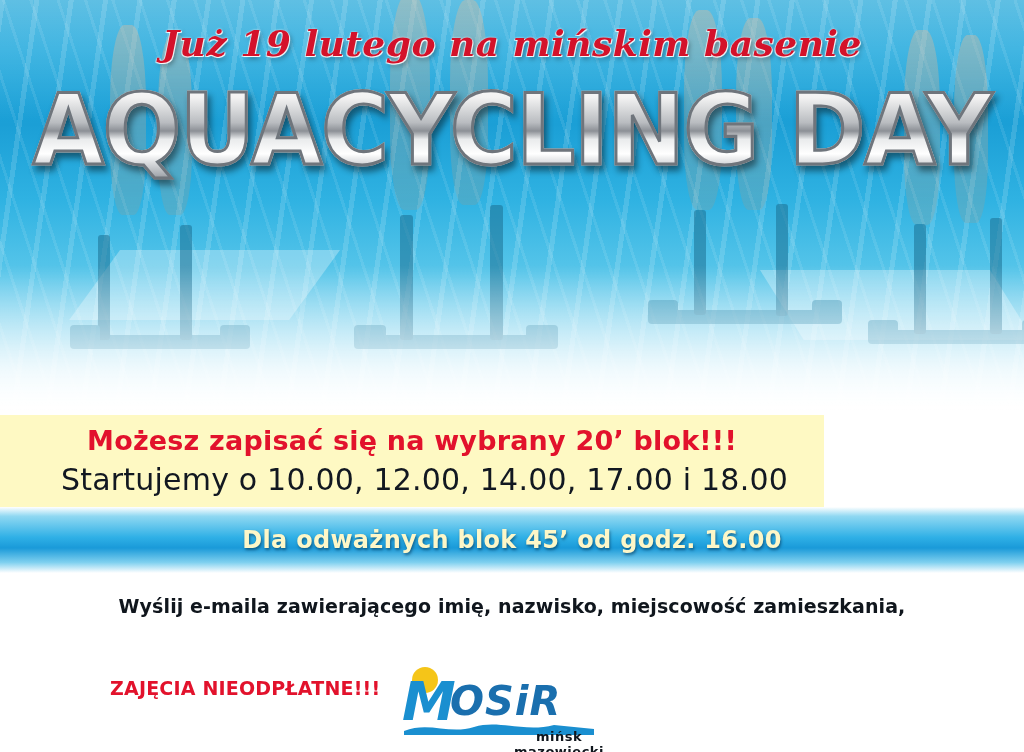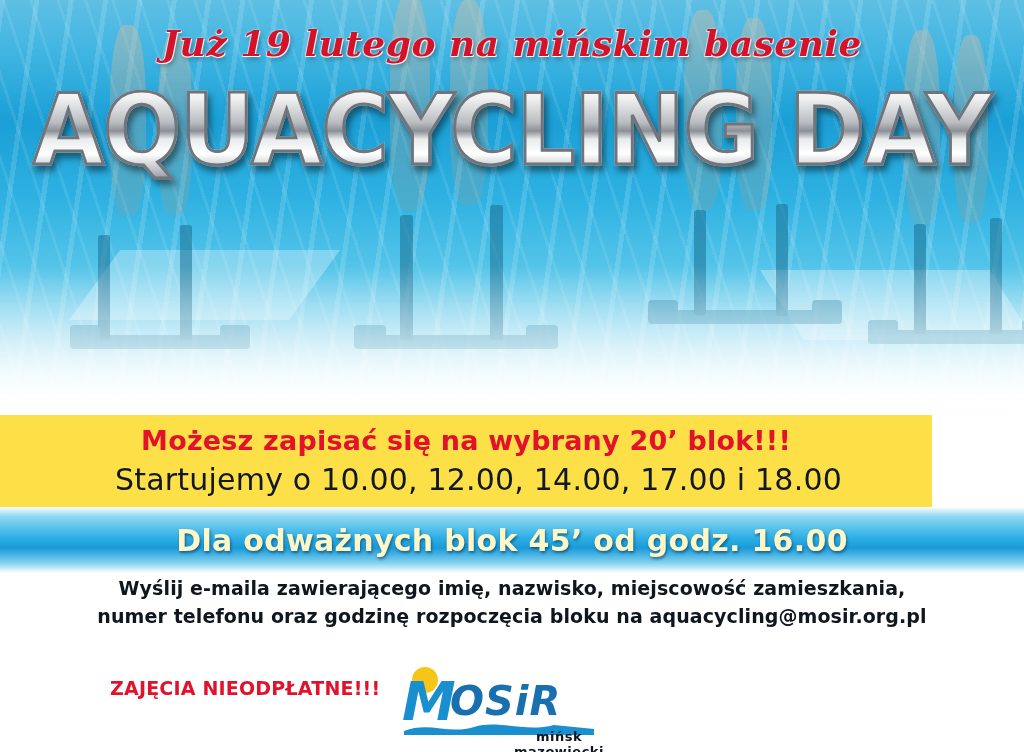--- a/index.html
+++ b/index.html
@@ -149,23 +149,23 @@
     paint-order: stroke fill;
     filter: drop-shadow(3px 5px 3px rgba(0,0,0,0.45));
     transform: scaleY(1.06);
   }
 
   
   .info-band {
     position: absolute;
     left: 0;
     top: 415px;
-    width: 932px;
+    width: 824px;
     height: 92px;
-    background: #fde047;
+    background: #fef9c3;
     text-align: center;
   }
   .info-red {
     margin: 10px 0 0 0;
     font-family: "DejaVu Sans", sans-serif;
     font-weight: bold;
     font-size: 27px;
     color: #e2122c;
     letter-spacing: 0.2px;
   }
@@ -193,21 +193,21 @@
       #1a9ad9 62%,
       #7fd0ef 84%,
       #ffffff 100%);
     display: flex;
     align-items: center;
     justify-content: center;
   }
   .blue-strip-text {
     font-family: "DejaVu Sans", sans-serif;
     font-weight: bold;
-    font-size: 30px;
+    font-size: 24px;
     color: #fdf7c8;
     text-shadow: 1px 2px 3px rgba(0,40,70,0.55);
     letter-spacing: 0.3px;
     text-align: center;
   }
 
   
   .bottom {
     position: absolute;
     left: 0;
@@ -217,21 +217,21 @@
     background: #ffffff;
     text-align: center;
   }
   .contact-line {
     font-family: "DejaVu Sans", sans-serif;
     font-weight: bold;
     font-size: 19px;
     color: #10161d;
     letter-spacing: 0.1px;
   }
-  .contact-line.first { padding-top: 4px; }
+  .contact-line.first { padding-top: 22px; }
   .contact-line.second { padding-top: 6px; }
 
   .footer-row {
     position: absolute;
     left: 0;
     top: 88px;
     width: 1024px;
     height: 90px;
   }
   .footer-left, .footer-right {
@@ -368,21 +368,20 @@
     <div class="info-red">Możesz zapisać się na wybrany 20’ blok!!!</div>
     <div class="info-dark">Startujemy o 10.00, 12.00, 14.00, 17.00 i 18.00</div>
   </div>
 
   <div class="blue-strip">
     <div class="blue-strip-text">Dla odważnych blok 45’ od godz. 16.00</div>
   </div>
 
   <div class="bottom">
     <div class="contact-line first">Wyślij e-maila zawierającego imię, nazwisko, miejscowość zamieszkania,</div>
-    <div class="contact-line second">numer telefonu oraz godzinę rozpoczęcia bloku na aquacycling@mosir.org.pl</div>
 
     <div class="footer-row">
       <div class="footer-left">ZAJĘCIA NIEODPŁATNE!!!</div>
 
       <div class="logo">
         <div class="logo-sun"></div>
         <div class="logo-m">M</div>
         <div class="logo-word">OSiR</div>
         <svg class="logo-wave" viewBox="0 0 190 16" preserveAspectRatio="none">
           <path d="M0,12 C25,2 45,16 70,8 C95,0 120,14 150,6 L190,10 L190,16 L0,16 Z" fill="#1a8fd0"></path>

